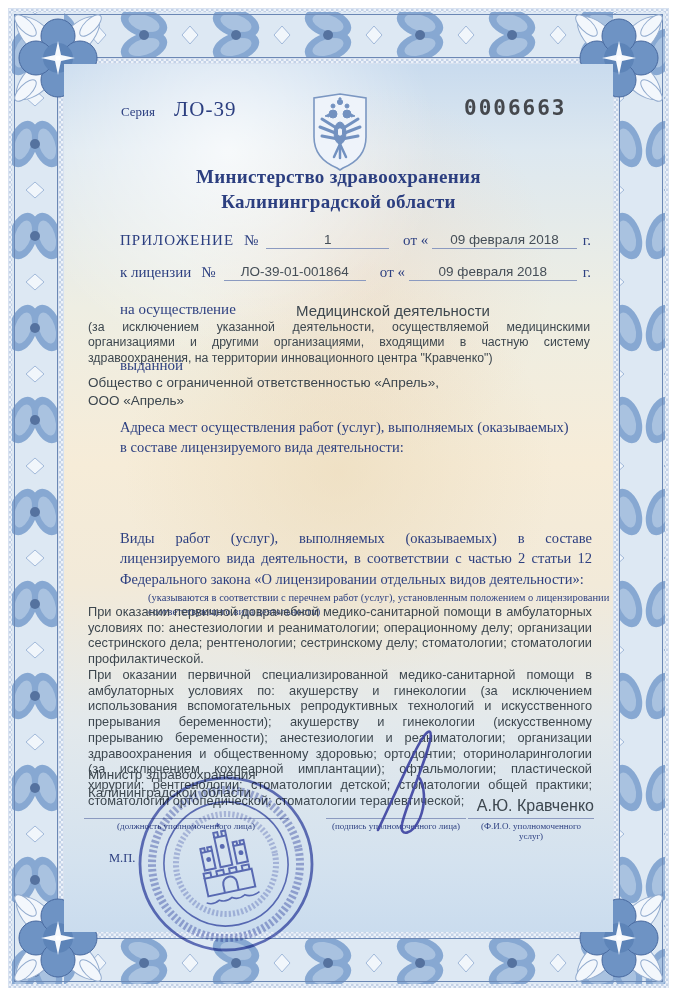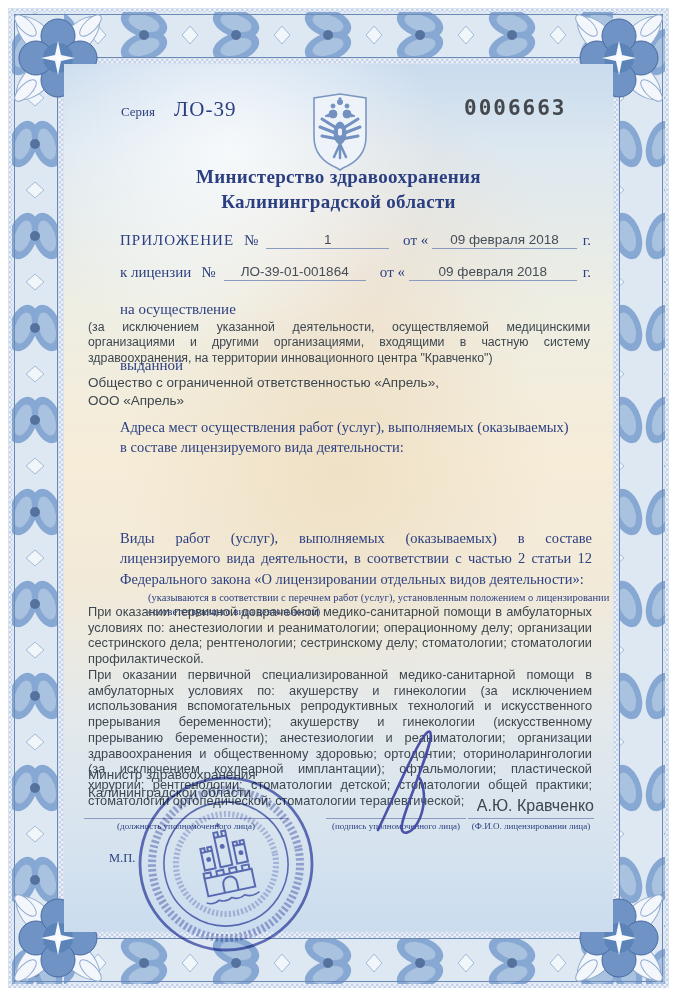--- a/index.html
+++ b/index.html
@@ -165,20 +165,21 @@
     <div class="fill-row" style="top:200px;">
       <span class="lbl serif">к лицензии</span>
       <span class="lbl serif" style="margin-left:10px;">№</span>
       <span class="seg seg-num">ЛО-39-01-001864</span>
       <span class="lbl serif from">от «</span>
       <span class="seg seg-date">09 февраля 2018</span>
       <span class="lbl serif gdot">г.</span>
     </div>
 
     <span class="abs serif" style="left:56px;top:237px;font-size:15px;">на осуществление</span>
+    <span class="abs sans" style="left:232px;top:238px;font-size:15px;">Медицинской деятельности</span>
 
     <div class="abs sans just" style="left:24px;top:256px;width:502px;font-size:12.3px;line-height:1.26;">(за исключением указанной деятельности, осуществляемой медицинскими организациями и другими организациями, входящими в частную систему здравоохранения, на территории инновационного центра "Кравченко")</div>
 
     <span class="abs serif" style="left:56px;top:293px;font-size:15px;text-align:right;">выданной</span>
 
     <div class="abs sans" style="left:24px;top:310px;font-size:13.5px;line-height:1.35;">
       <div>Общество с ограниченной ответственностью «Апрель»,</div>
       <div>ООО «Апрель»</div>
     </div>
 
@@ -194,21 +195,21 @@
 
     <div class="abs sans" style="left:24px;top:702px;font-size:13.5px;line-height:1.32;">
       <div>Министр здравоохранения</div>
       <div>Калининградской области</div>
     </div>
 
     <span class="abs sans" style="right:19px;top:733px;font-size:16px;margin-left:36px;">А.Ю. Кравченко</span>
 
     <div class="abs capline" style="left:20px;top:754px;width:204px;">(должность уполномоченного лица)</div>
     <div class="abs capline" style="left:262px;top:754px;width:140px;">(подпись уполномоченного лица)</div>
-    <div class="abs capline" style="left:404px;top:754px;width:126px;">(Ф.И.О. лицензировании лица)</div>
+    <div class="abs capline" style="left:404px;top:754px;width:126px;">(Ф.И.О. уполномоченного услуг)</div>
 
     <span class="abs serif" style="left:45px;top:787px;font-size:12.5px;">М.П.</span>
 
     <svg class="abs" style="left:300px;top:652px;" width="120" height="130" viewBox="0 0 120 130">
       <path d="M14,114 C34,72 60,10 66,16 C72,22 42,88 38,108 C35,121 48,120 56,102 C62,87 61,68 54,60" fill="none" stroke="#3c41a0" stroke-width="2.6" stroke-linecap="round" opacity="0.9"></path>
     </svg>
 
     <div class="abs stampwrap" style="left:62px;top:700px;">
       <svg width="200" height="200" viewBox="-100 -100 200 200">
         <g transform="rotate(-12)" stroke="#4656ae" fill="none" opacity="0.8">

